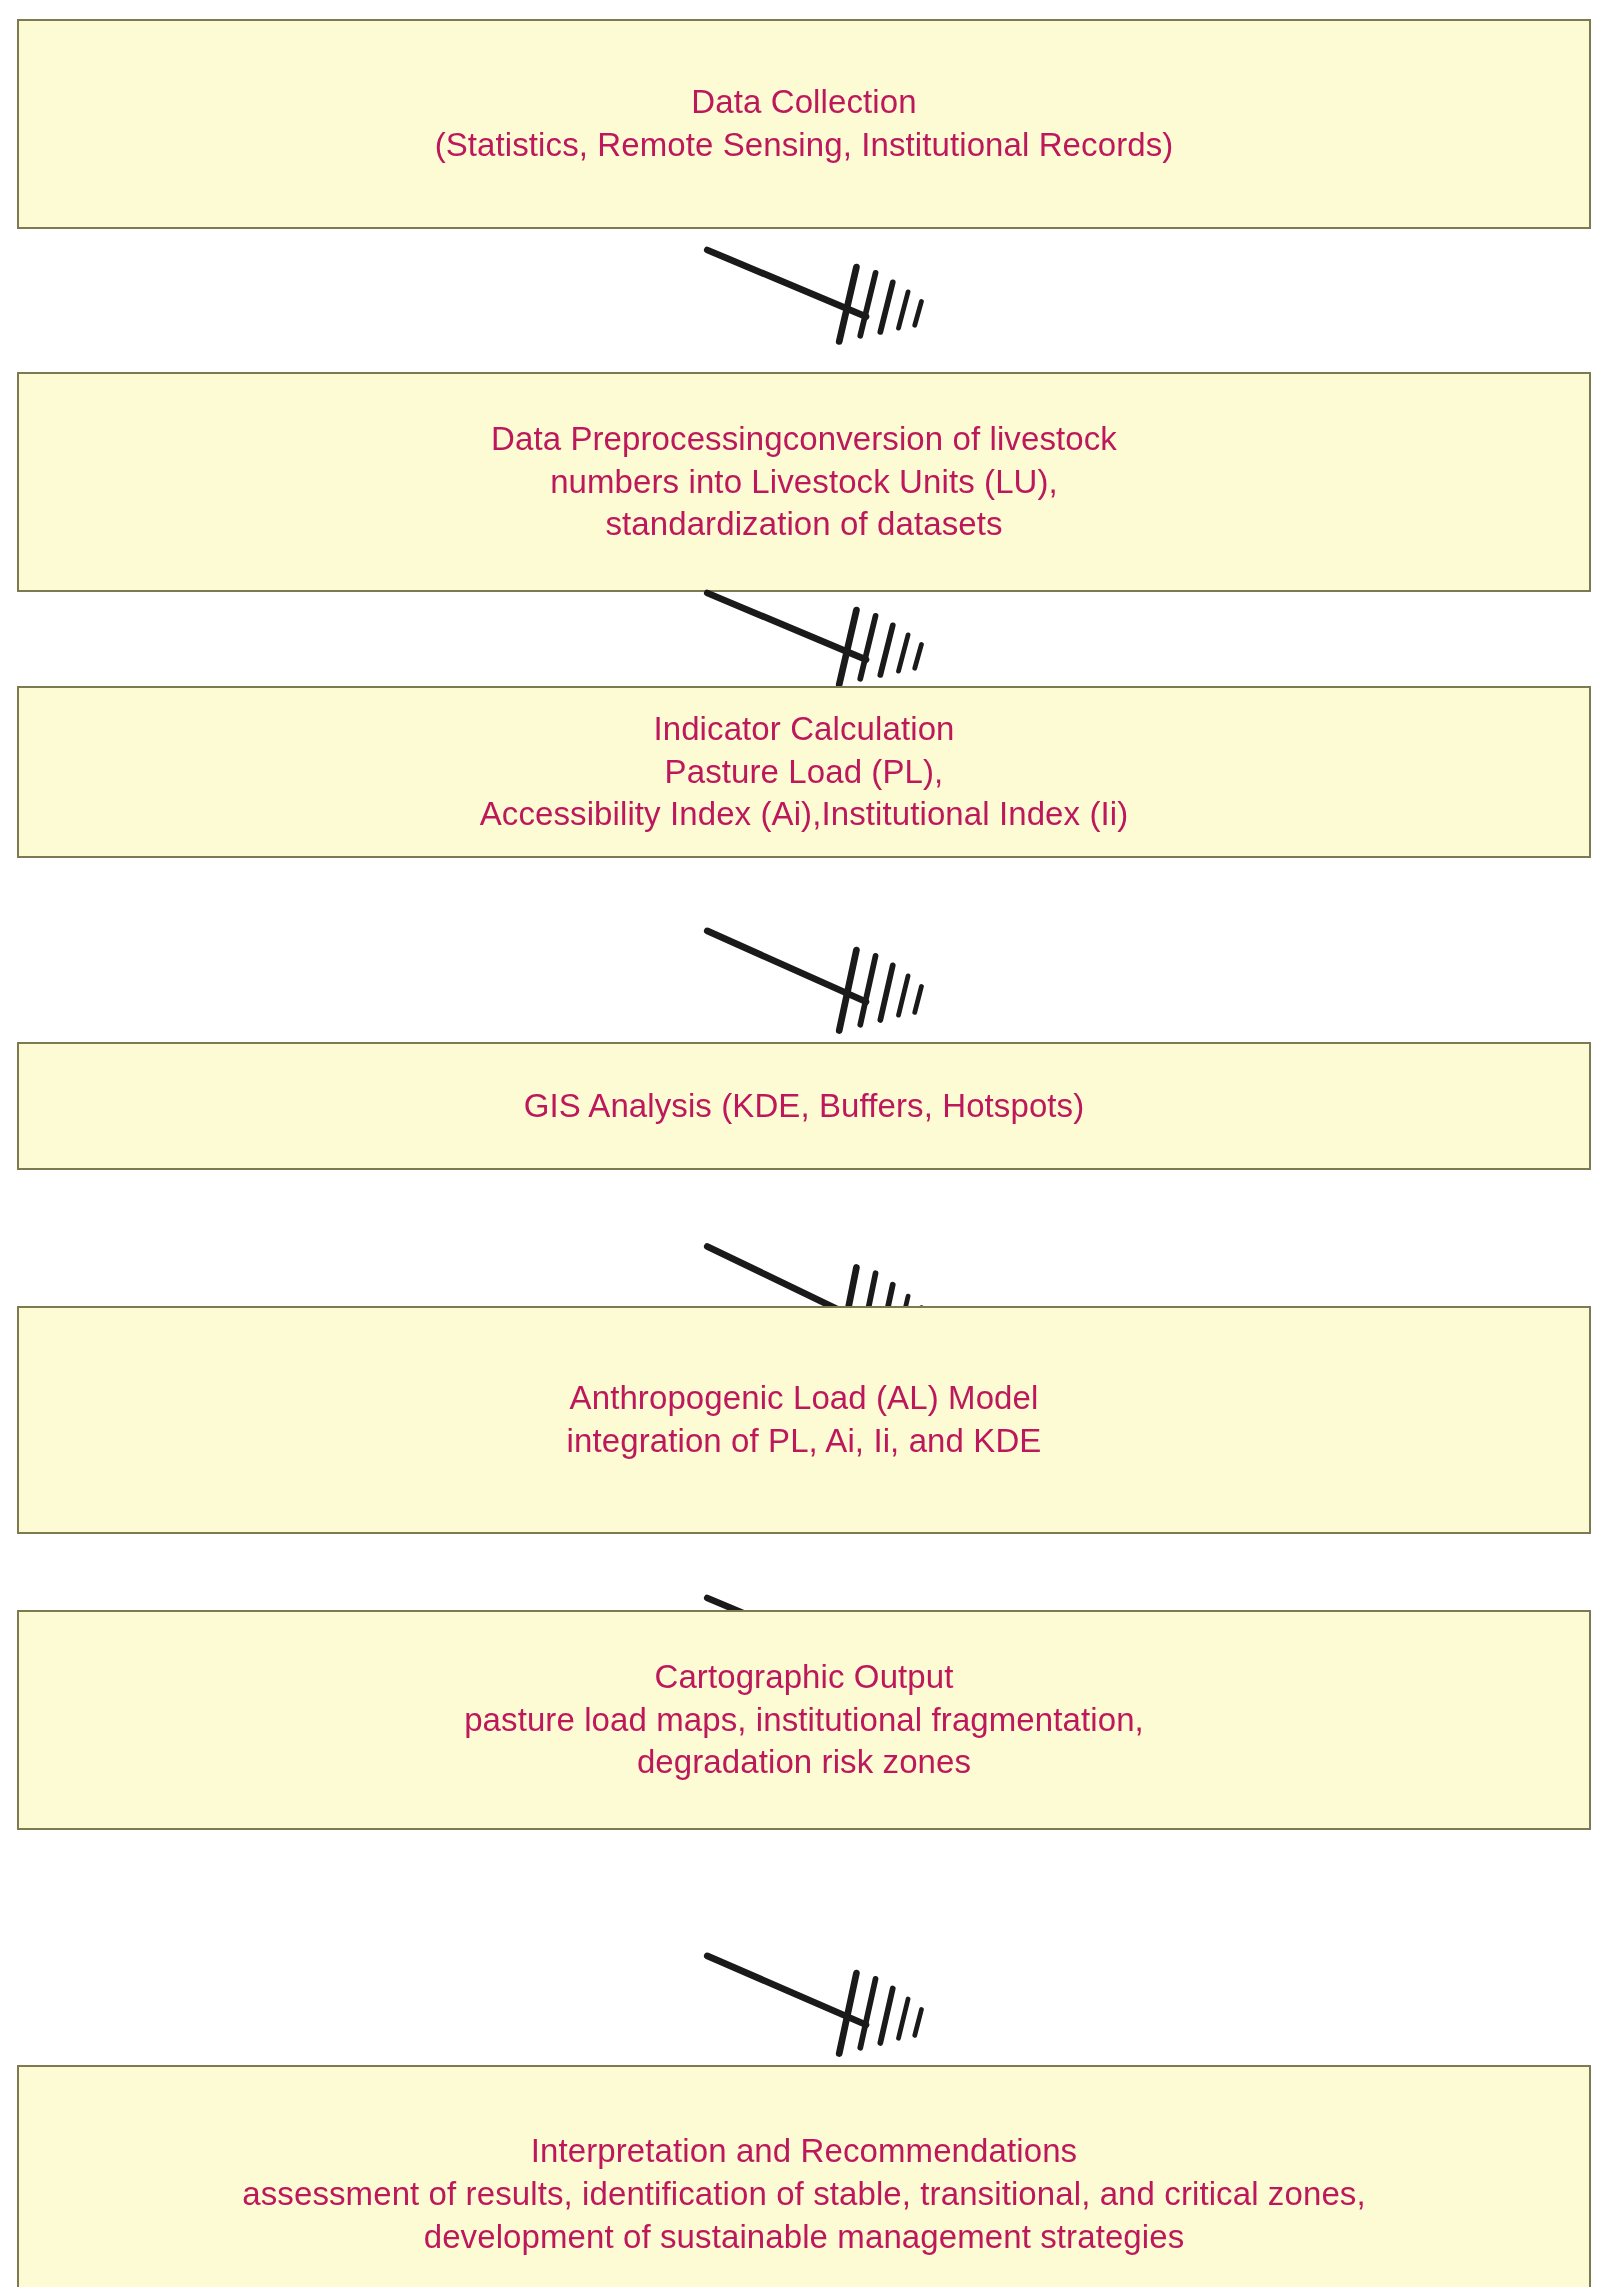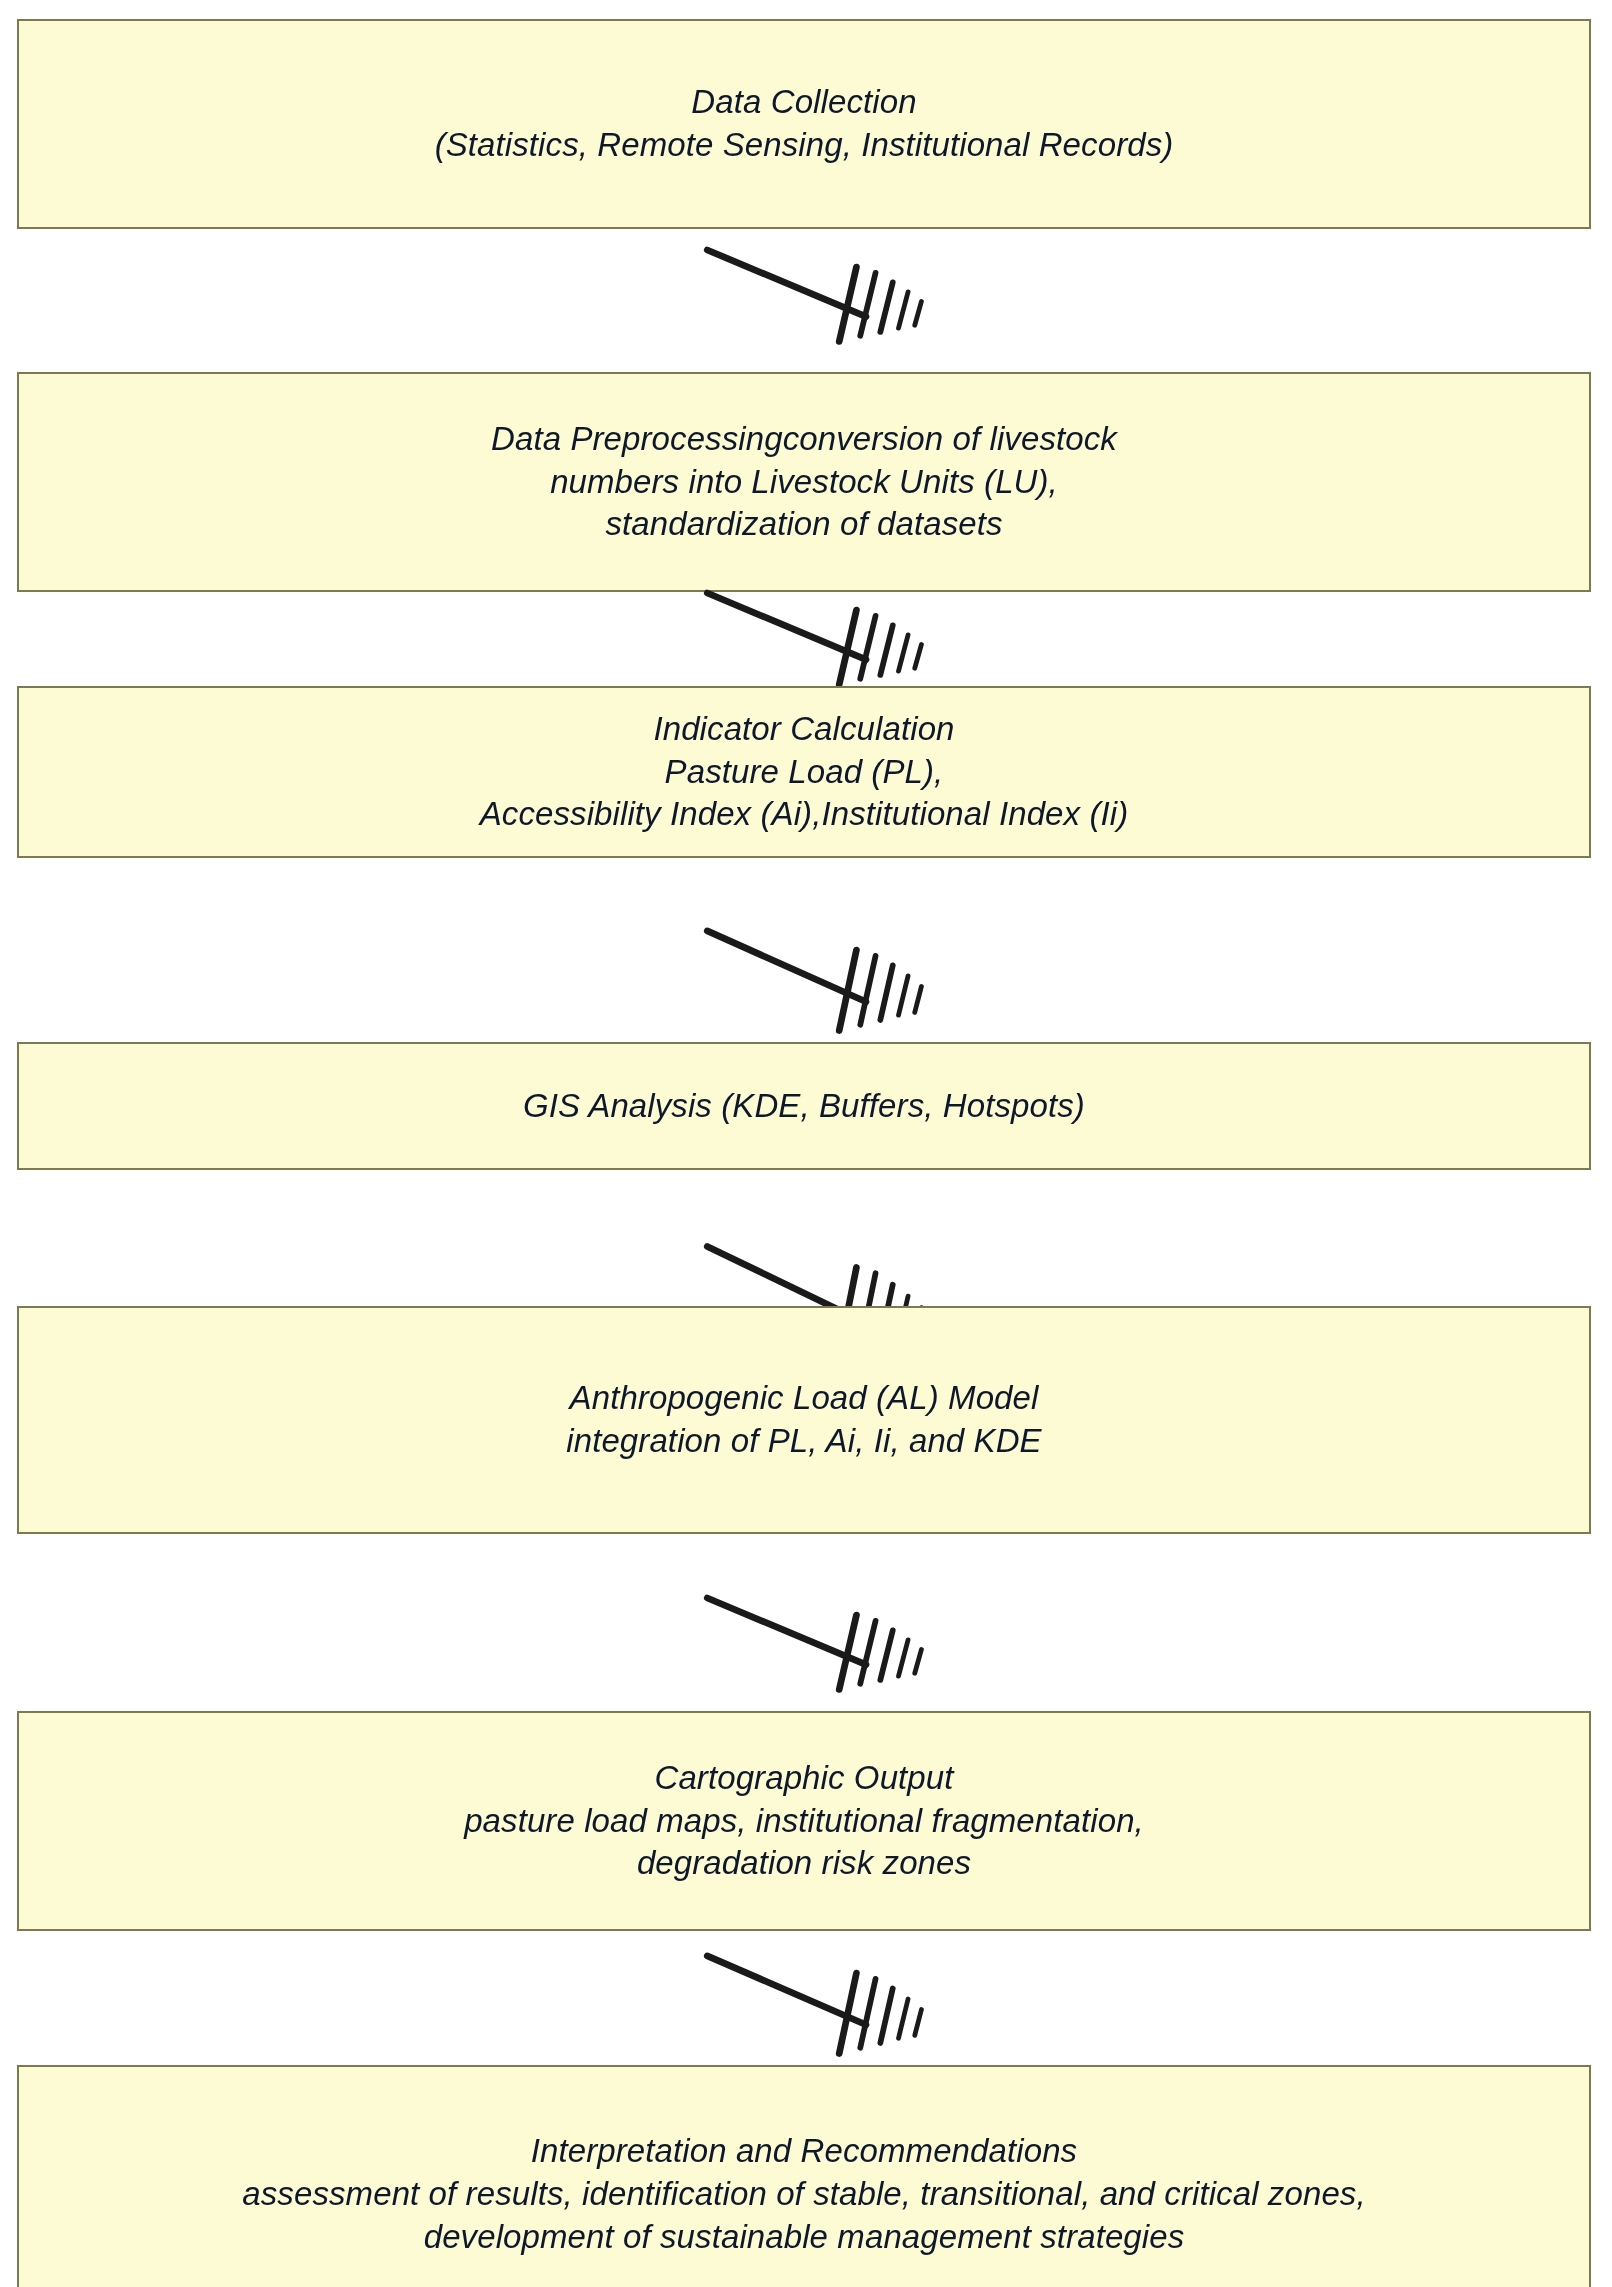--- a/index.html
+++ b/index.html
@@ -34,34 +34,33 @@
     align-items: center;
     justify-content: center;
     text-align: center;
   }
 
   .node-label {
     display: block;
     width: 100%;
     font-size: 33px;
     line-height: 1.30;
-    color: #0f172a;
+    color: #be185d;
     letter-spacing: 0.1px;
     white-space: pre-line;
     padding: 0 24px;
-    font-style: italic;
   }
 
   
   #node-1 { top: 19px;   height: 210px; }
   #node-2 { top: 372px;  height: 220px; }
   #node-3 { top: 686px;  height: 172px; }
   #node-4 { top: 1042px; height: 128px; }
   #node-5 { top: 1306px; height: 228px; }
-  #node-6 { top: 1711px; height: 220px; }
+  #node-6 { top: 1610px; height: 220px; }
   #node-7 { top: 2065px; height: 259px; }
 
   
   .connector {
     position: absolute;
     left: 669px;
     width: 306px;
     height: 122px;
     pointer-events: none;
   }

